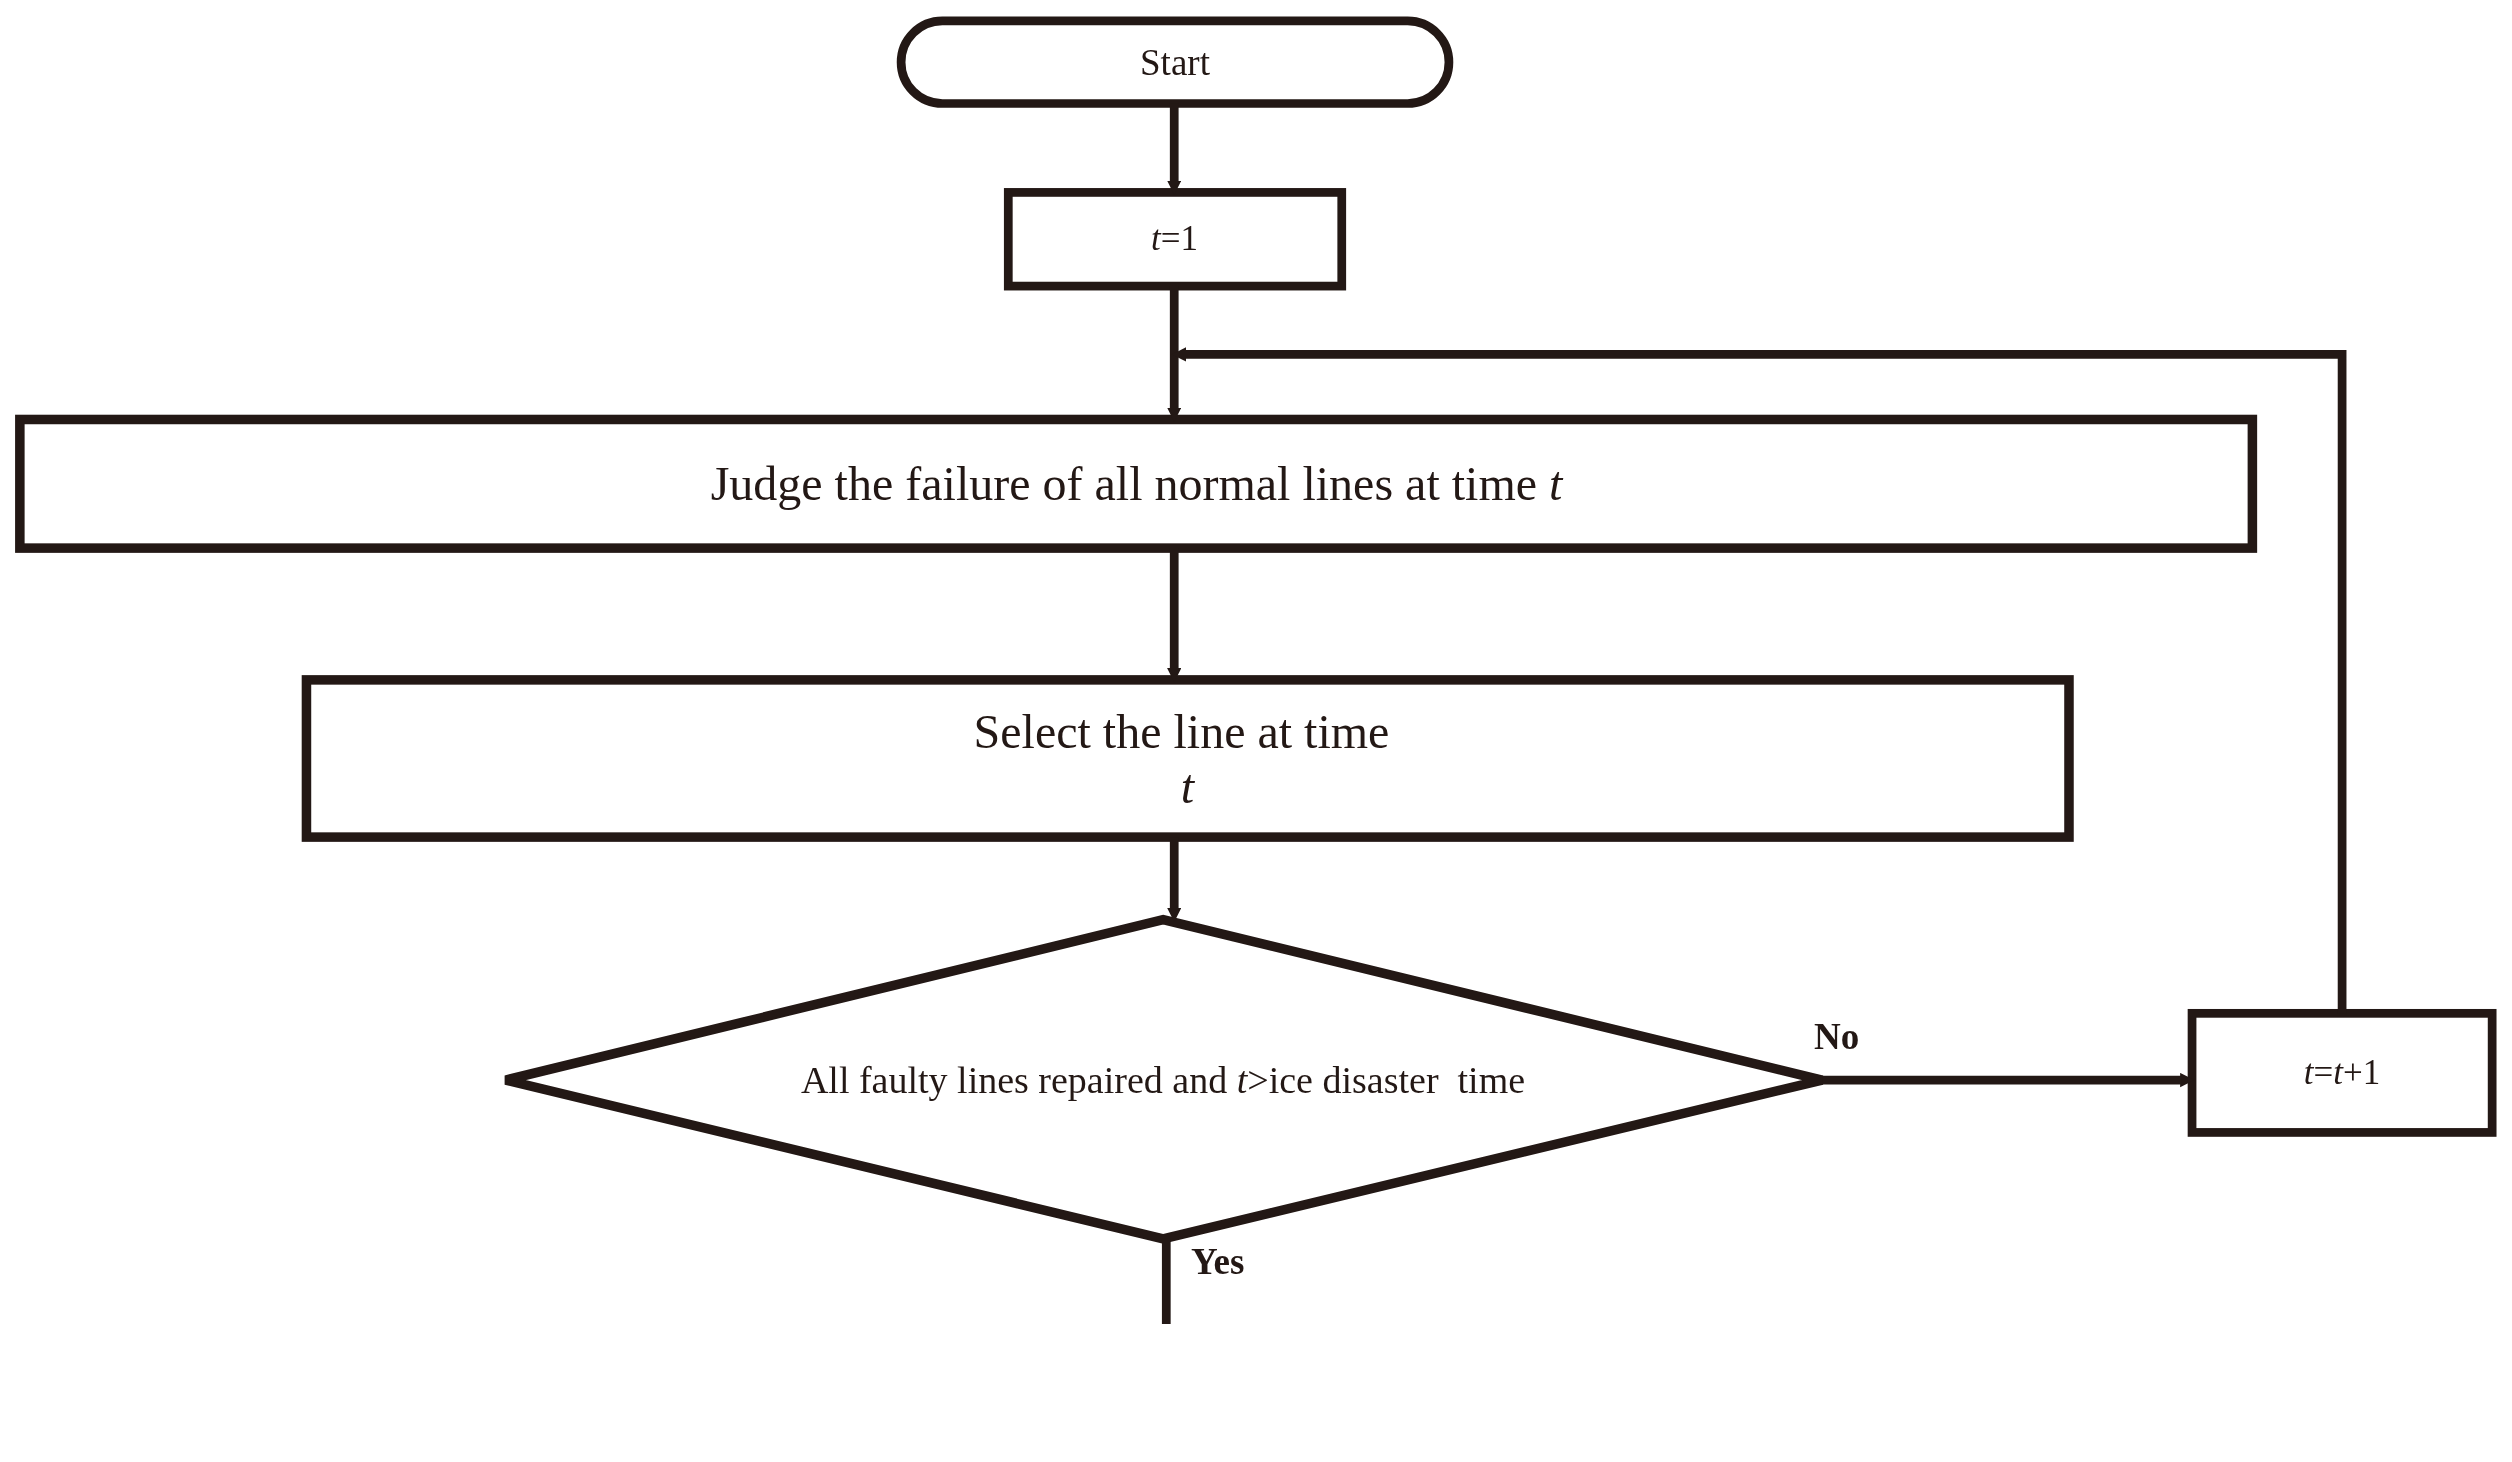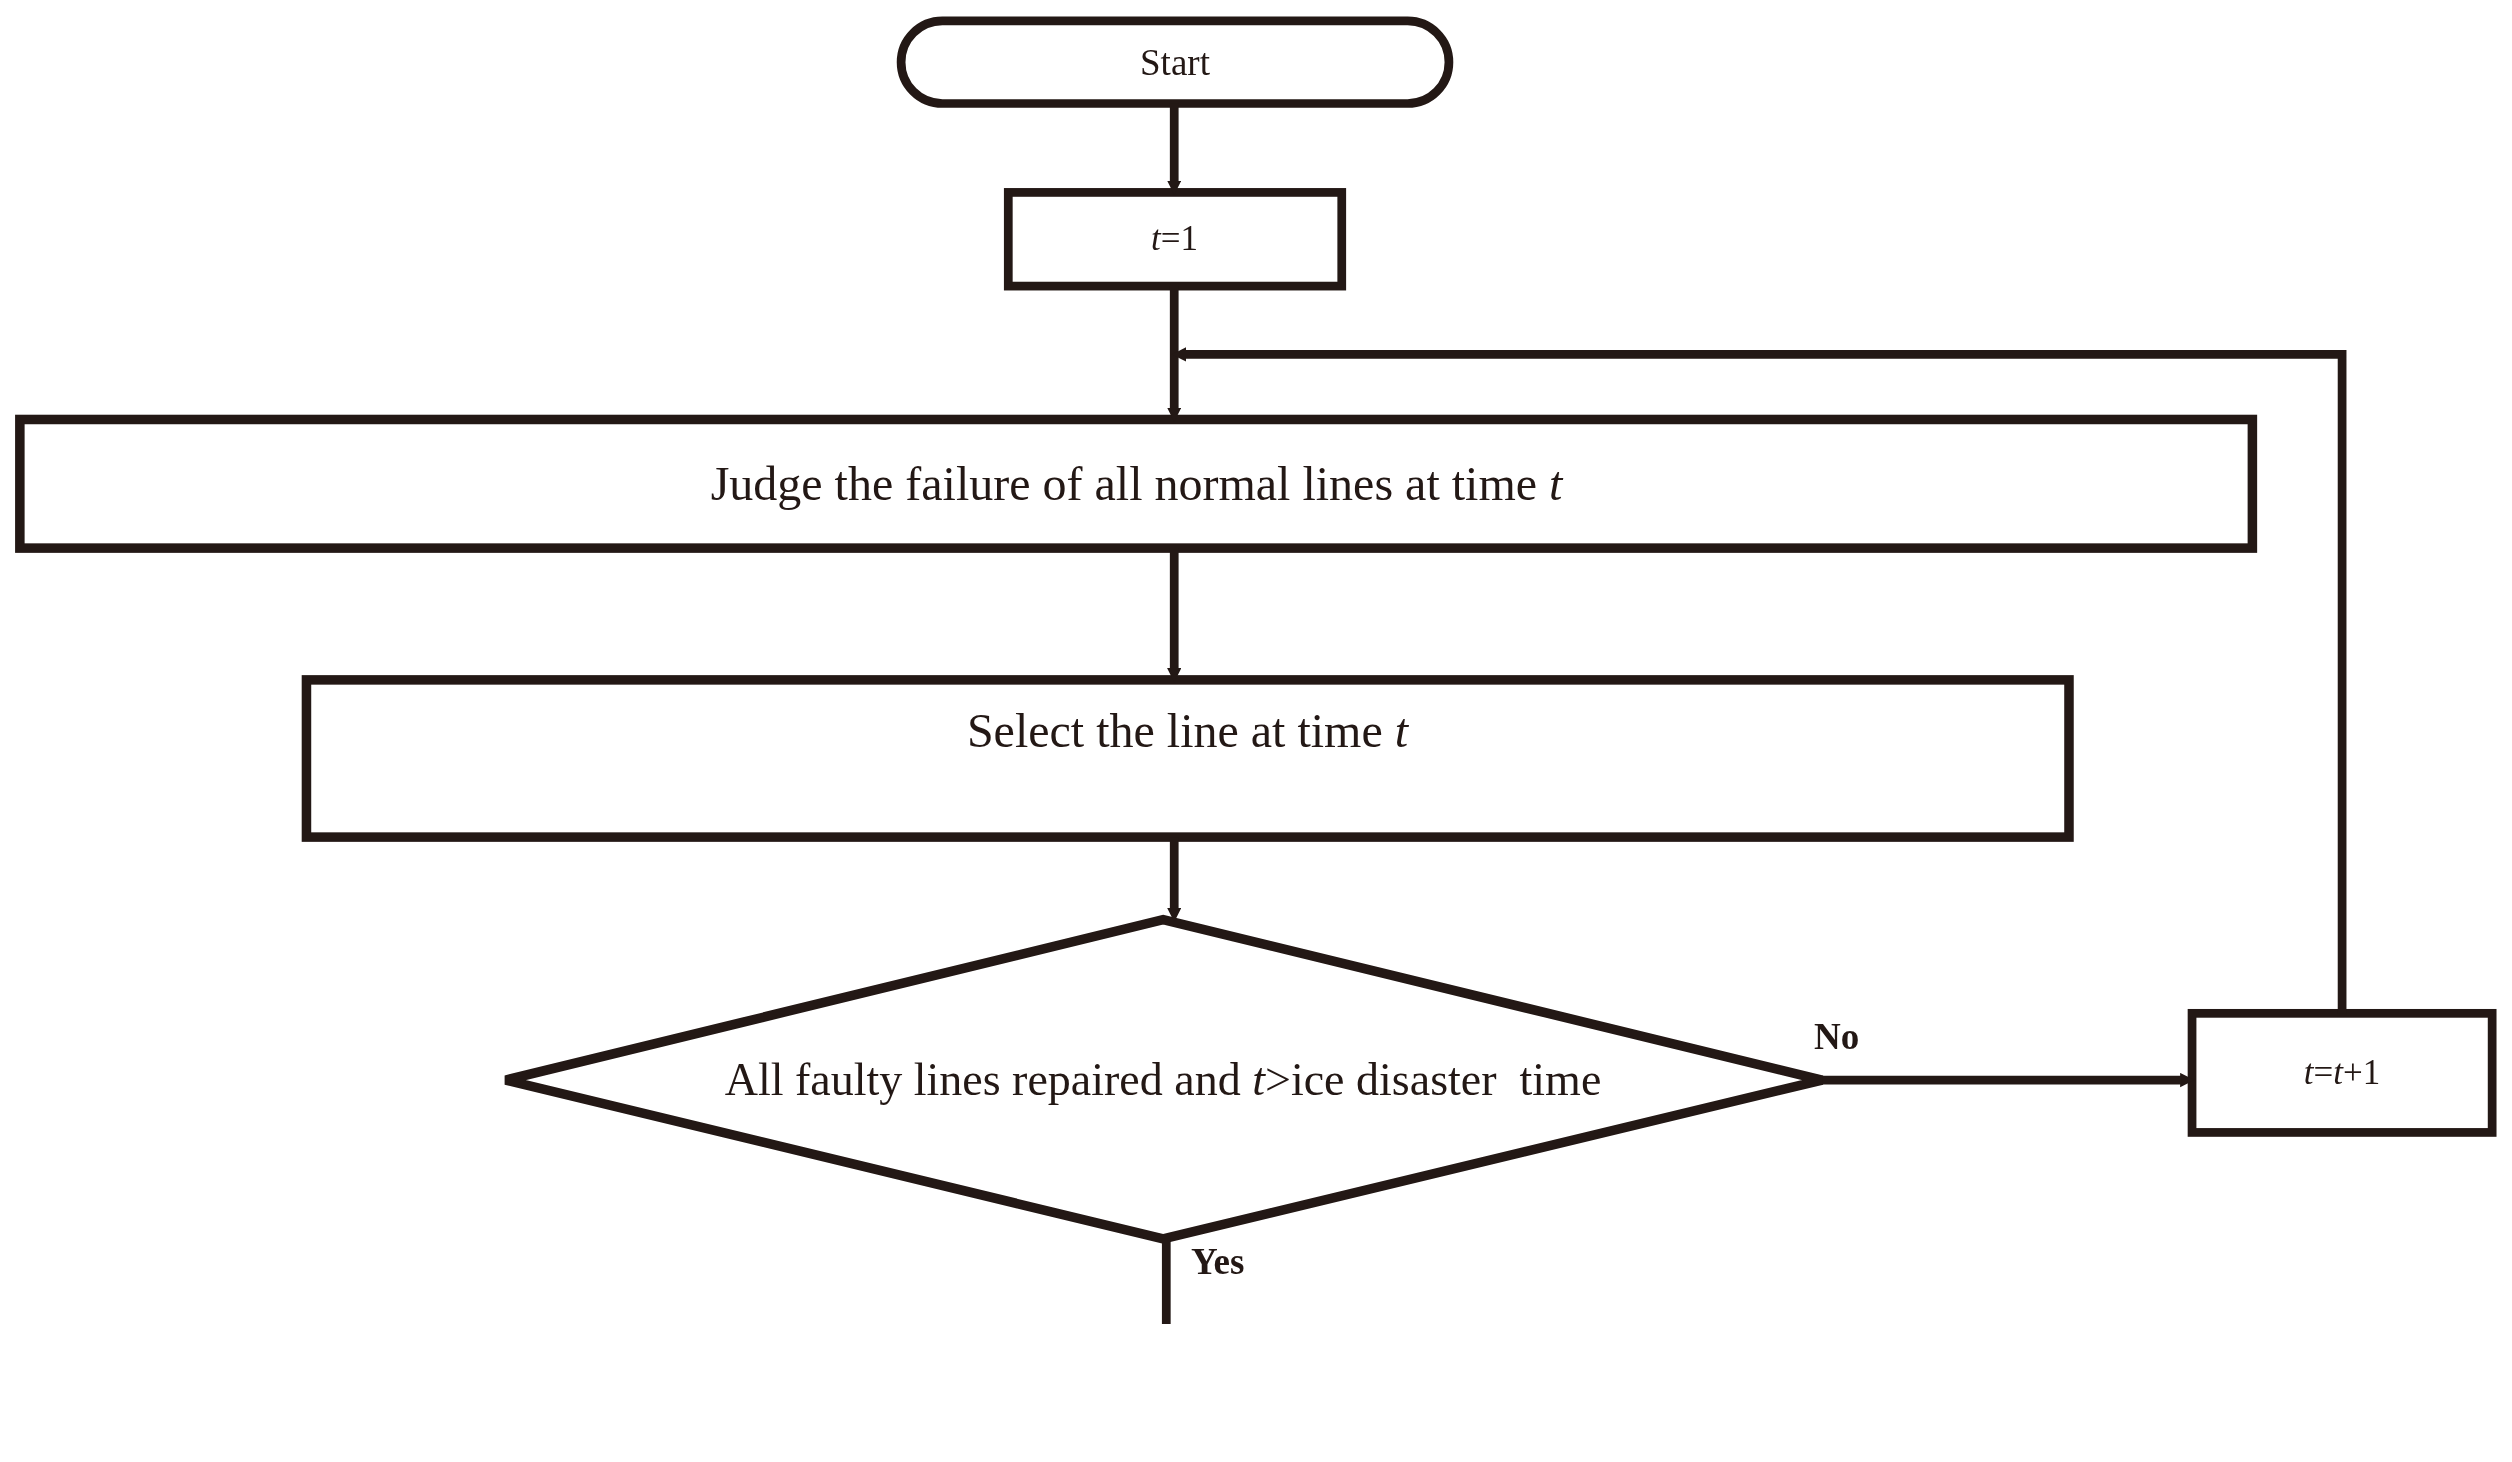--- a/index.html
+++ b/index.html
@@ -38,21 +38,21 @@
   }
   .edge-label {
     position: absolute;
     color: #231815;
     font-family: "Liberation Serif", "DejaVu Serif", serif;
     white-space: pre;
   }
   .f-terminal { font-size: 37px; }
   .f-proc-small { font-size: 35px; }
   .f-proc-big { font-size: 48px; }
-  .f-decision { font-size: 46px; }
+  .f-decision { font-size: 38px; }
   .f-edge { font-size: 37px; font-weight: bold; }
   .ital { font-style: italic; }
 </style>
 </head>
 <body>
 
 <div id="flow-root">
 
   <svg id="flow-svg" viewBox="0 0 3164 1842">
     <defs>
@@ -93,21 +93,21 @@
   <div class="node-label f-terminal" style="left:901px; top:20.6px; width:548px; height:83px;">Start</div>
 
   <div class="node-label f-proc-small" style="left:1008px; top:192px; width:333px; height:94px;">
     <span class="ital">t</span><span>=1</span>
   </div>
 
   <div class="node-label f-proc-big" style="left:20px; top:419px; width:2233px; height:129px;">
     <span>Judge the failure of all normal lines at time </span><span class="ital">t</span>
   </div>
 
-  <div class="node-label f-proc-big" style="left:306px; top:652px; width:1763px; height:157px;">
+  <div class="node-label f-proc-big" style="left:306px; top:680px; width:1763px; height:157px;flex-direction:column;">
     <span>Select the line at time </span><span class="ital">t</span>
   </div>
 
   <div class="node-label f-decision" style="left:635px; top:1040px; width:1056px; height:79px;">
     <span>All faulty lines repaired and </span><span class="ital">t</span><span>&gt;ice disaster  time</span>
   </div>
 
   <div class="node-label f-proc-small" style="left:2192px; top:1013px; width:300px; height:119px;">
     <span class="ital">t</span><span>=</span><span class="ital">t</span><span>+1</span>
   </div>

